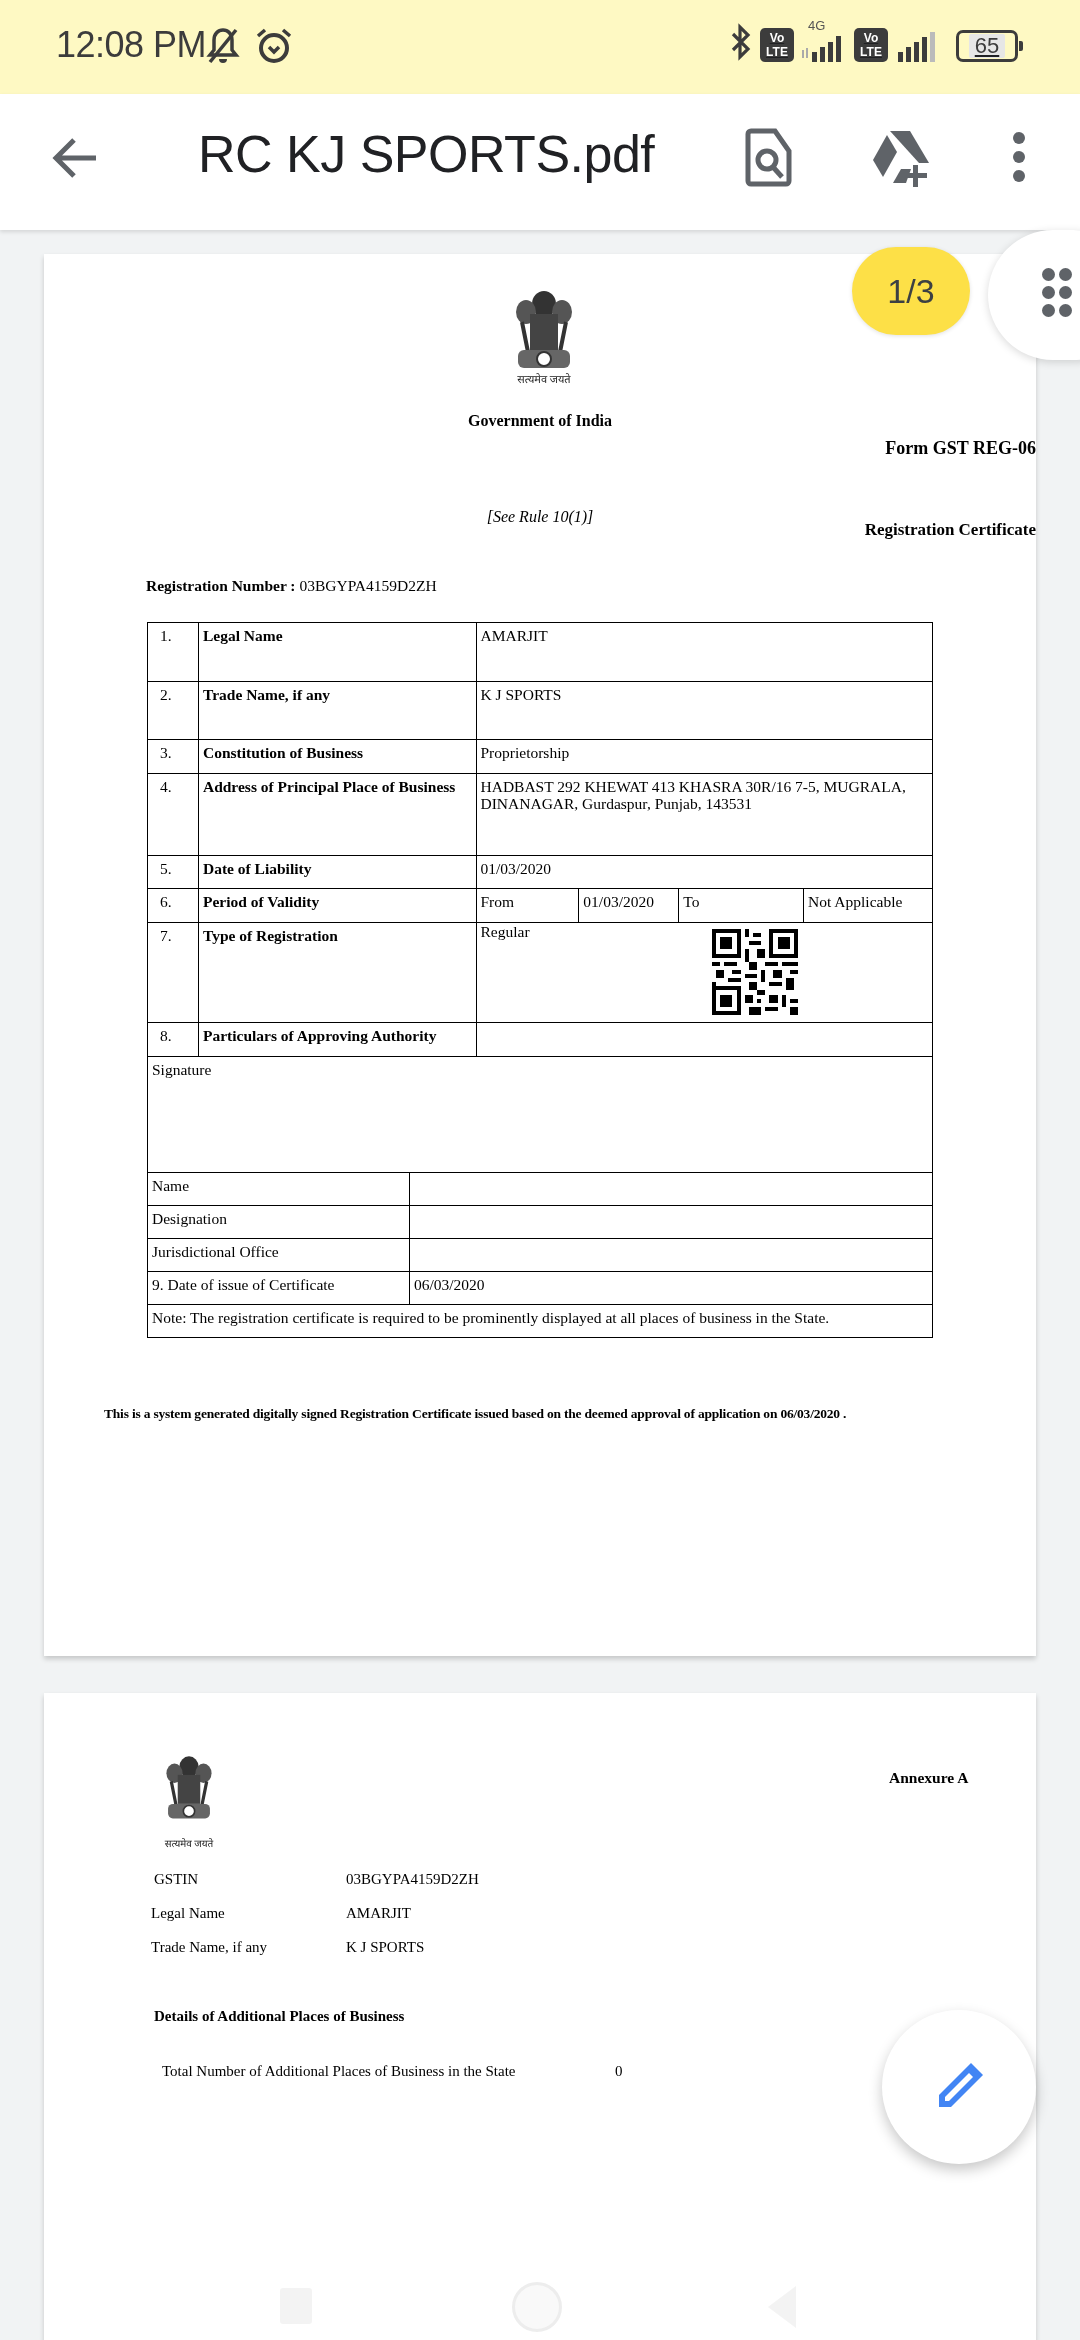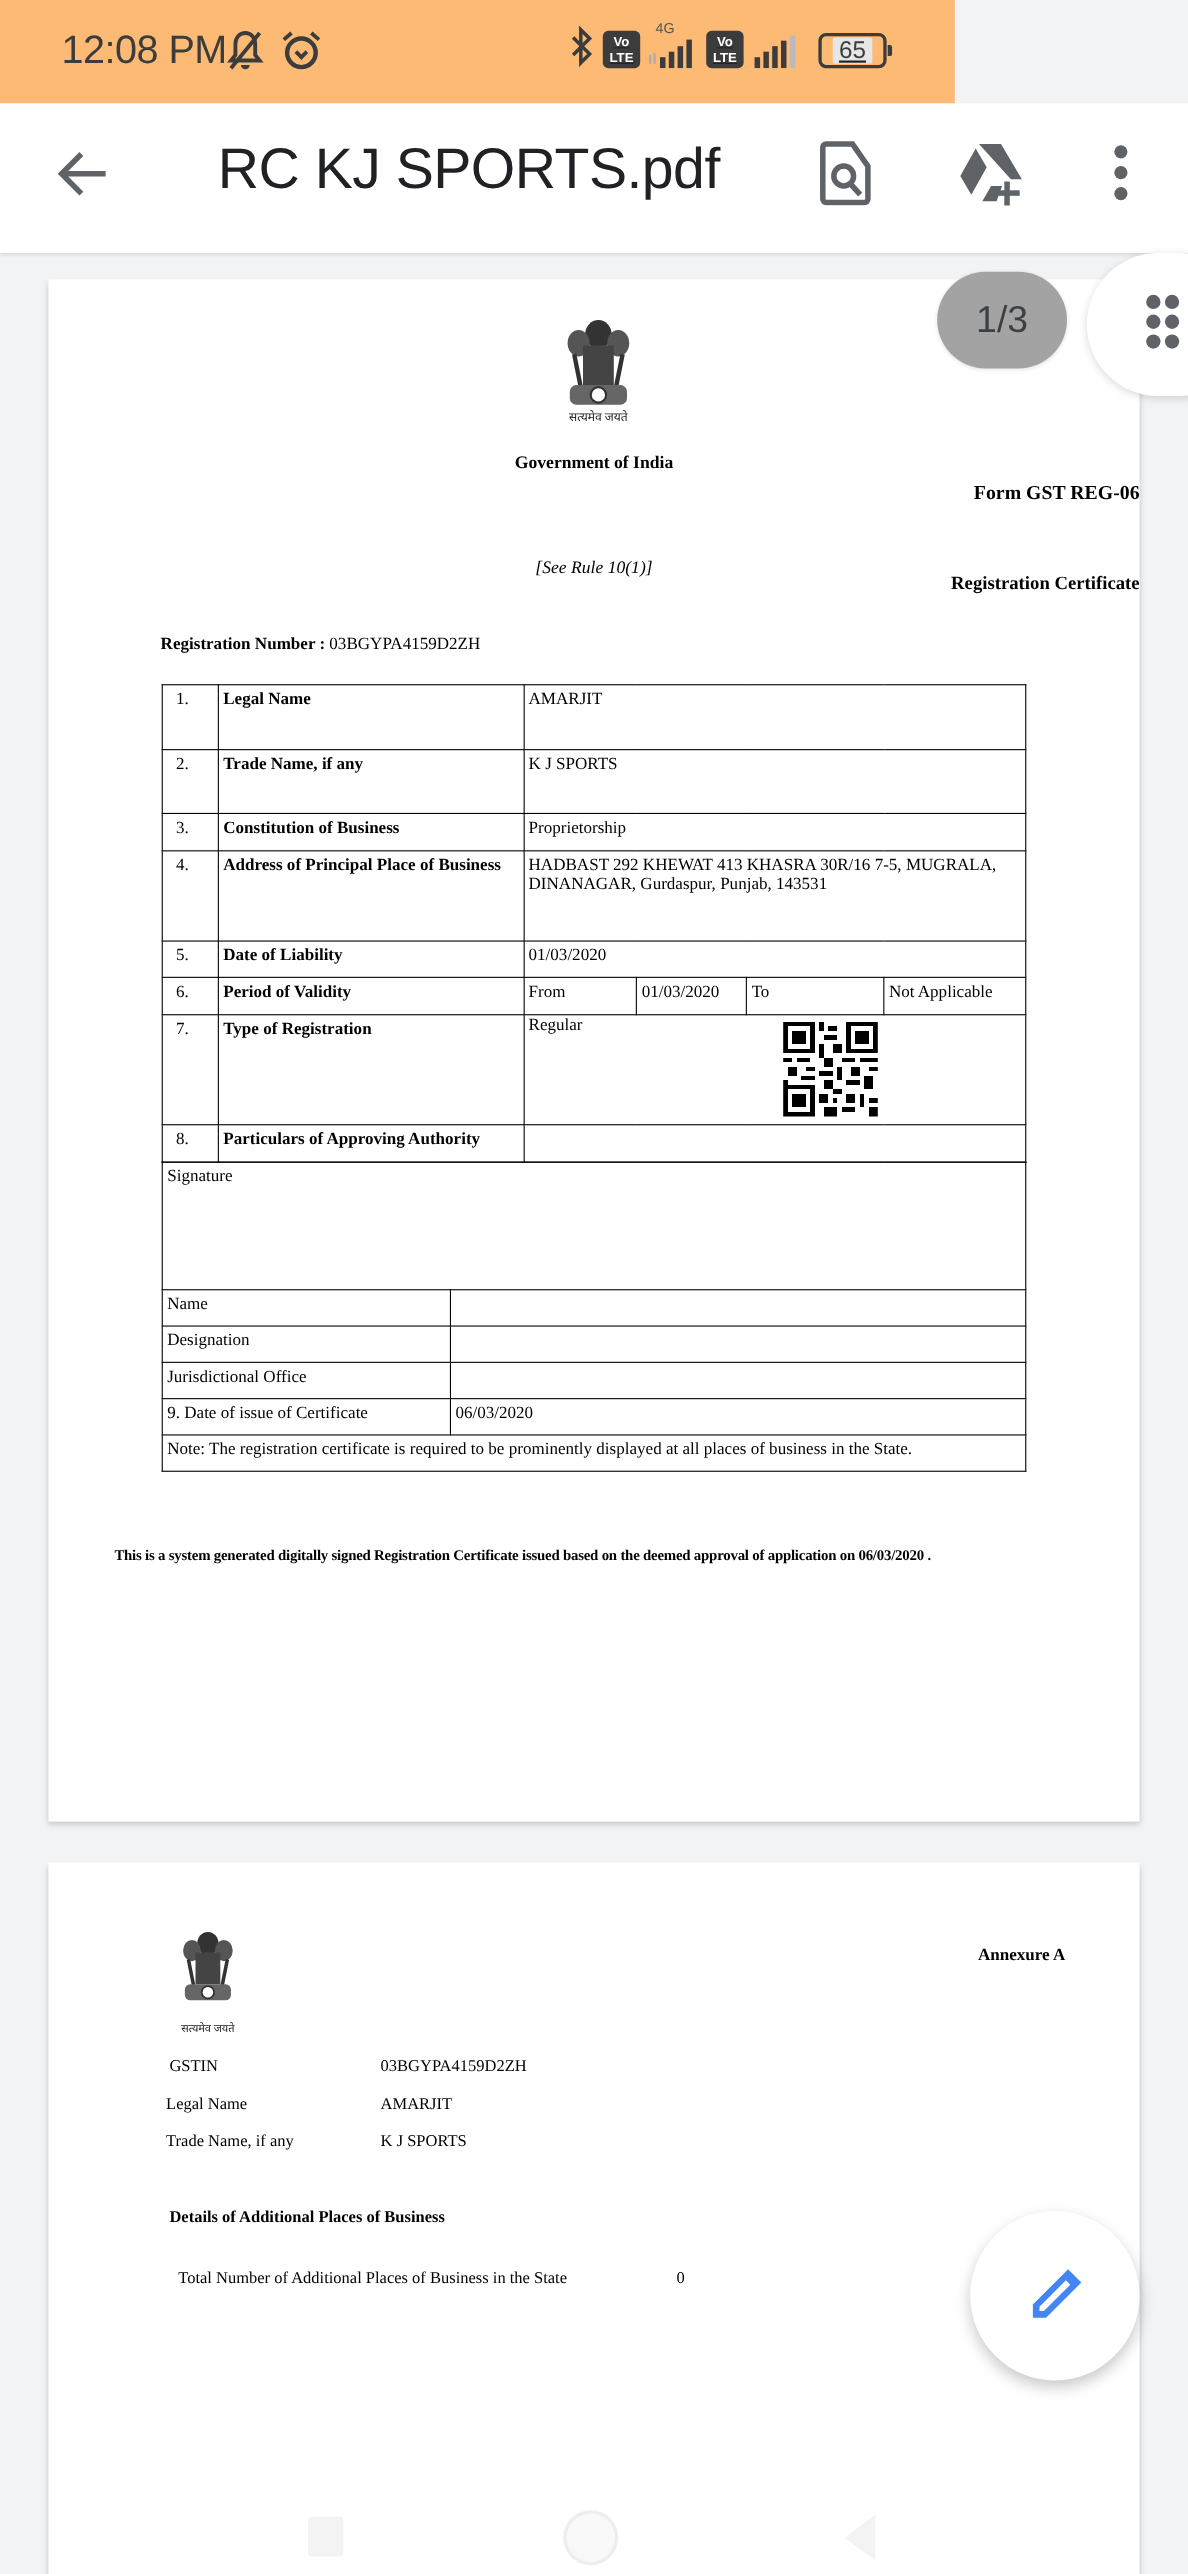--- a/index.html
+++ b/index.html
@@ -1,20 +1,20 @@
 <!DOCTYPE html>
 <html><head>
 <meta charset="utf-8">
 <style>
   * { box-sizing: border-box; margin: 0; padding: 0; }
   html, body { width: 1080px; height: 2340px; overflow: hidden; background: #f1f3f4; }
   body { position: relative; font-family: "Liberation Sans", sans-serif; color: #202124; }
 
   
-  .statusbar { position: absolute; left: 0; top: 0; width: 868px; height: 94px; background: #fdba74; }
+  .statusbar { position: absolute; left: 0; top: 0; width: 1080px; height: 94px; background: #fef9c3; }
   .sb-time { position: absolute; left: 56px; top: 24px; font-size: 36px; color: #3c3c3c; letter-spacing: -0.5px; }
   .sb-icon { position: absolute; top: 26px; }
   .sb-right { position: absolute; right: 62px; top: 22px; display: flex; align-items: flex-end; gap: 8px; text-decoration: underline; }
   .volte { width: 34px; height: 34px; background: #3c3c3c; border-radius: 5px; color: #fff; font-size: 12px; line-height: 14px; text-align: center; padding-top: 3px; font-weight: bold; }
   .battery { width: 62px; height: 32px; border: 3px solid #3c3c3c; border-radius: 7px; display: flex; align-items: center; justify-content: center; position: relative; margin-left: 8px; }
   .battery span { background: #e6e6e6; padding: 0 6px; font-size: 22px; color: #3c3c3c; line-height: 24px; border-radius: 2px; }
   .battery::after { content: ""; position: absolute; right: -8px; top: 8px; width: 4px; height: 10px; background: #3c3c3c; border-radius: 0 2px 2px 0; }
 
   
   .appbar { position: absolute; left: 0; top: 94px; width: 1080px; height: 136px; background: #fff; box-shadow: 0 2px 4px rgba(0,0,0,0.12); z-index: 5; }
@@ -36,21 +36,21 @@
   .doc-h2 { font-weight: bold; font-size: 18px; text-align: right; }
   .doc-it { font-style: italic; font-size: 16px; text-align: center; margin-top: 44px; }
 
   
   .cert { position: absolute; left: 103px; top: 368px; width: 786px; border-collapse: collapse; font-family: "Liberation Serif", serif; font-size: 15.5px; color: #000; }
   .cert td { border: 1.5px solid #000; vertical-align: top; padding: 4px 4px; line-height: 17px; }
   .cert td.num { width: 51px; padding-left: 12px; }
   .cert td.lbl { width: 278px; font-weight: bold; }
   .qr { position: absolute; }
 
-  .page-count { position: absolute; left: 852px; top: 247px; width: 118px; height: 88px; border-radius: 44px; background: #a3a3a3; box-shadow: 0 1px 4px rgba(0,0,0,0.12); display: flex; align-items: center; justify-content: center; font-size: 34px; color: #3c4043; z-index: 6; }
+  .page-count { position: absolute; left: 852px; top: 247px; width: 118px; height: 88px; border-radius: 44px; background: #fde047; box-shadow: 0 1px 4px rgba(0,0,0,0.12); display: flex; align-items: center; justify-content: center; font-size: 34px; color: #3c4043; z-index: 6; }
   .grid-btn { position: absolute; left: 988px; top: 230px; width: 150px; height: 130px; border-radius: 65px; background: #fff; box-shadow: 0 2px 8px rgba(0,0,0,0.15); z-index: 6; }
   .grid-btn .dots { position: absolute; left: 54px; top: 38px; width: 30px; height: 50px; display: grid; grid-template-columns: 14px 14px; grid-auto-rows: 14px; gap: 4px 3px; }
   .grid-btn .dots i { display: block; width: 13px; height: 13px; border-radius: 50%; background: #5f6368; }
 
   .fab { position: absolute; left: 882px; top: 2010px; width: 154px; height: 154px; border-radius: 50%; background: #fff; box-shadow: 0 6px 14px rgba(0,0,0,0.22); display: flex; align-items: center; justify-content: center; z-index: 7; }
 
   .navbar { position: absolute; left: 0; top: 2230px; width: 1080px; height: 110px; z-index: 8; pointer-events: auto; }
   .nav-btn { position: absolute; opacity: 0.35; }
 </style>
 </head>

